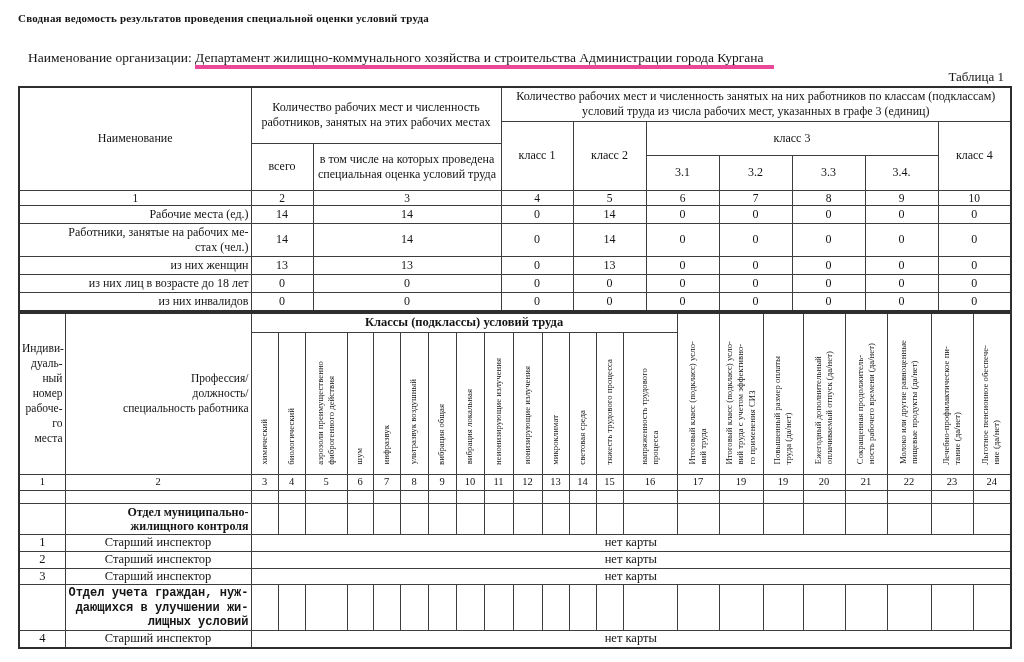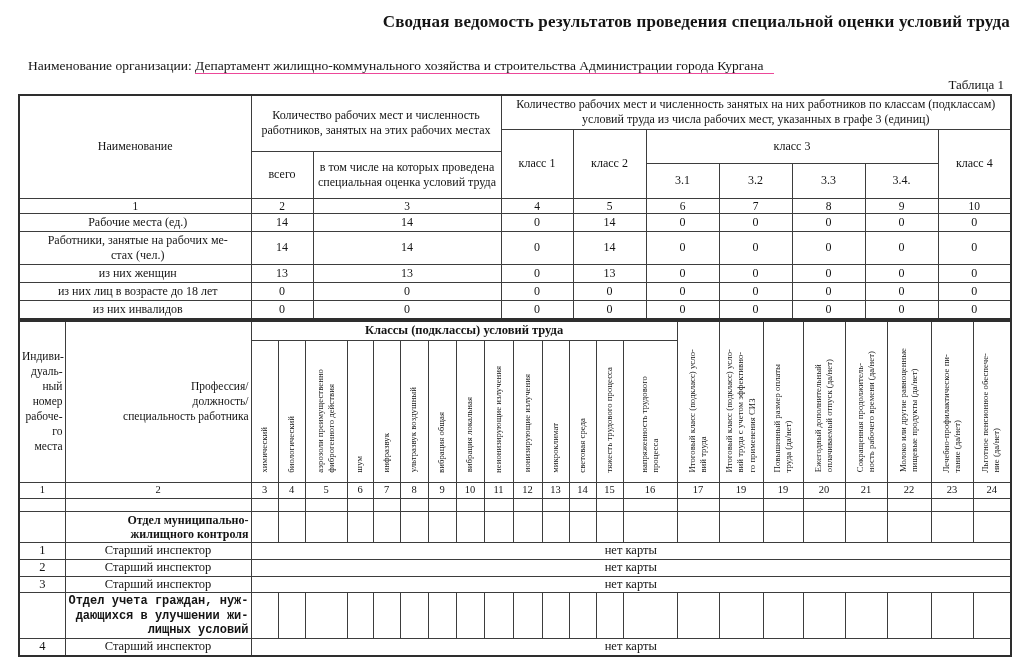--- a/index.html
+++ b/index.html
@@ -5,23 +5,23 @@
   * { box-sizing: border-box; margin: 0; padding: 0; }
   html,body { background: #fff; }
   body {
     width: 1024px; height: 662px;
     font-family: "Liberation Serif", "DejaVu Serif", serif;
     color: #141414;
     overflow: hidden;
   }
   .page { position: relative; width: 1024px; height: 662px; padding: 9px 14px 0 18px; background:#fff; }
 
-  .doc-title { text-align: right; font-weight: bold; font-size: 17px; letter-spacing: .2px; margin-top: 3px; }
+  .doc-title { text-align: left; font-weight: bold; font-size: 11px; letter-spacing: .2px; margin-top: 3px; }
   .org-line { font-size: 13.5px; margin-top: 26px; margin-left: 10px; white-space: nowrap; }
-  .org-value { border-bottom: 1px solid #ec4899; padding-right: 10px; }
+  .org-value { border-bottom: 4px solid #ec4899; padding-right: 10px; }
   .tbl-caption { text-align: right; font-size: 13px; padding-right: 6px; }
   .cap1 { margin-top: 3px; margin-bottom: 1px; }
   .cap2 { margin-top: 8px; margin-bottom: 2px; }
 
   table { border-collapse: collapse; width: 992px; table-layout: fixed; border: 2px solid #2e2e2e; }
   td, th {
     border: 1px solid #3d3d3d;
     font-weight: normal;
     text-align: center;
     vertical-align: middle;
@@ -34,21 +34,21 @@
 
   
   .t1 tr.r1 { height: 34px; }
   .t1 tr.r2 { height: 22px; }
   .t1 tr.r3 { height: 12px; }
   .t1 tr.r4 { height: 35px; }
   .t1 tr.num { height: 15px; }
   .t1 tr.num td { font-size: 11.5px; padding: 0 2px; }
   .t1 tr.d { height: 16px; }
   .t1 tr.d2 { height: 31px; }
-  .t1 td.name { text-align: center; padding-left: 7px; }
+  .t1 td.name { text-align: right; padding-left: 7px; }
 
   
   .t2 tr.hr1 { height: 18px; }
   .t2 tr.hr2 { height: 142px; }
   .t2 tr.num { height: 16px; }
   .t2 tr.num td { font-size: 10.5px; padding: 0 1px; }
   .t2 th.corner { font-size: 11.5px; line-height: 1.3; }
   .t2 th.banner { font-size: 12.5px; font-weight: bold; }
   .t2 .vcell { vertical-align: bottom; padding: 2px 1px 5px 1px; text-align: center; }
   .vert {

